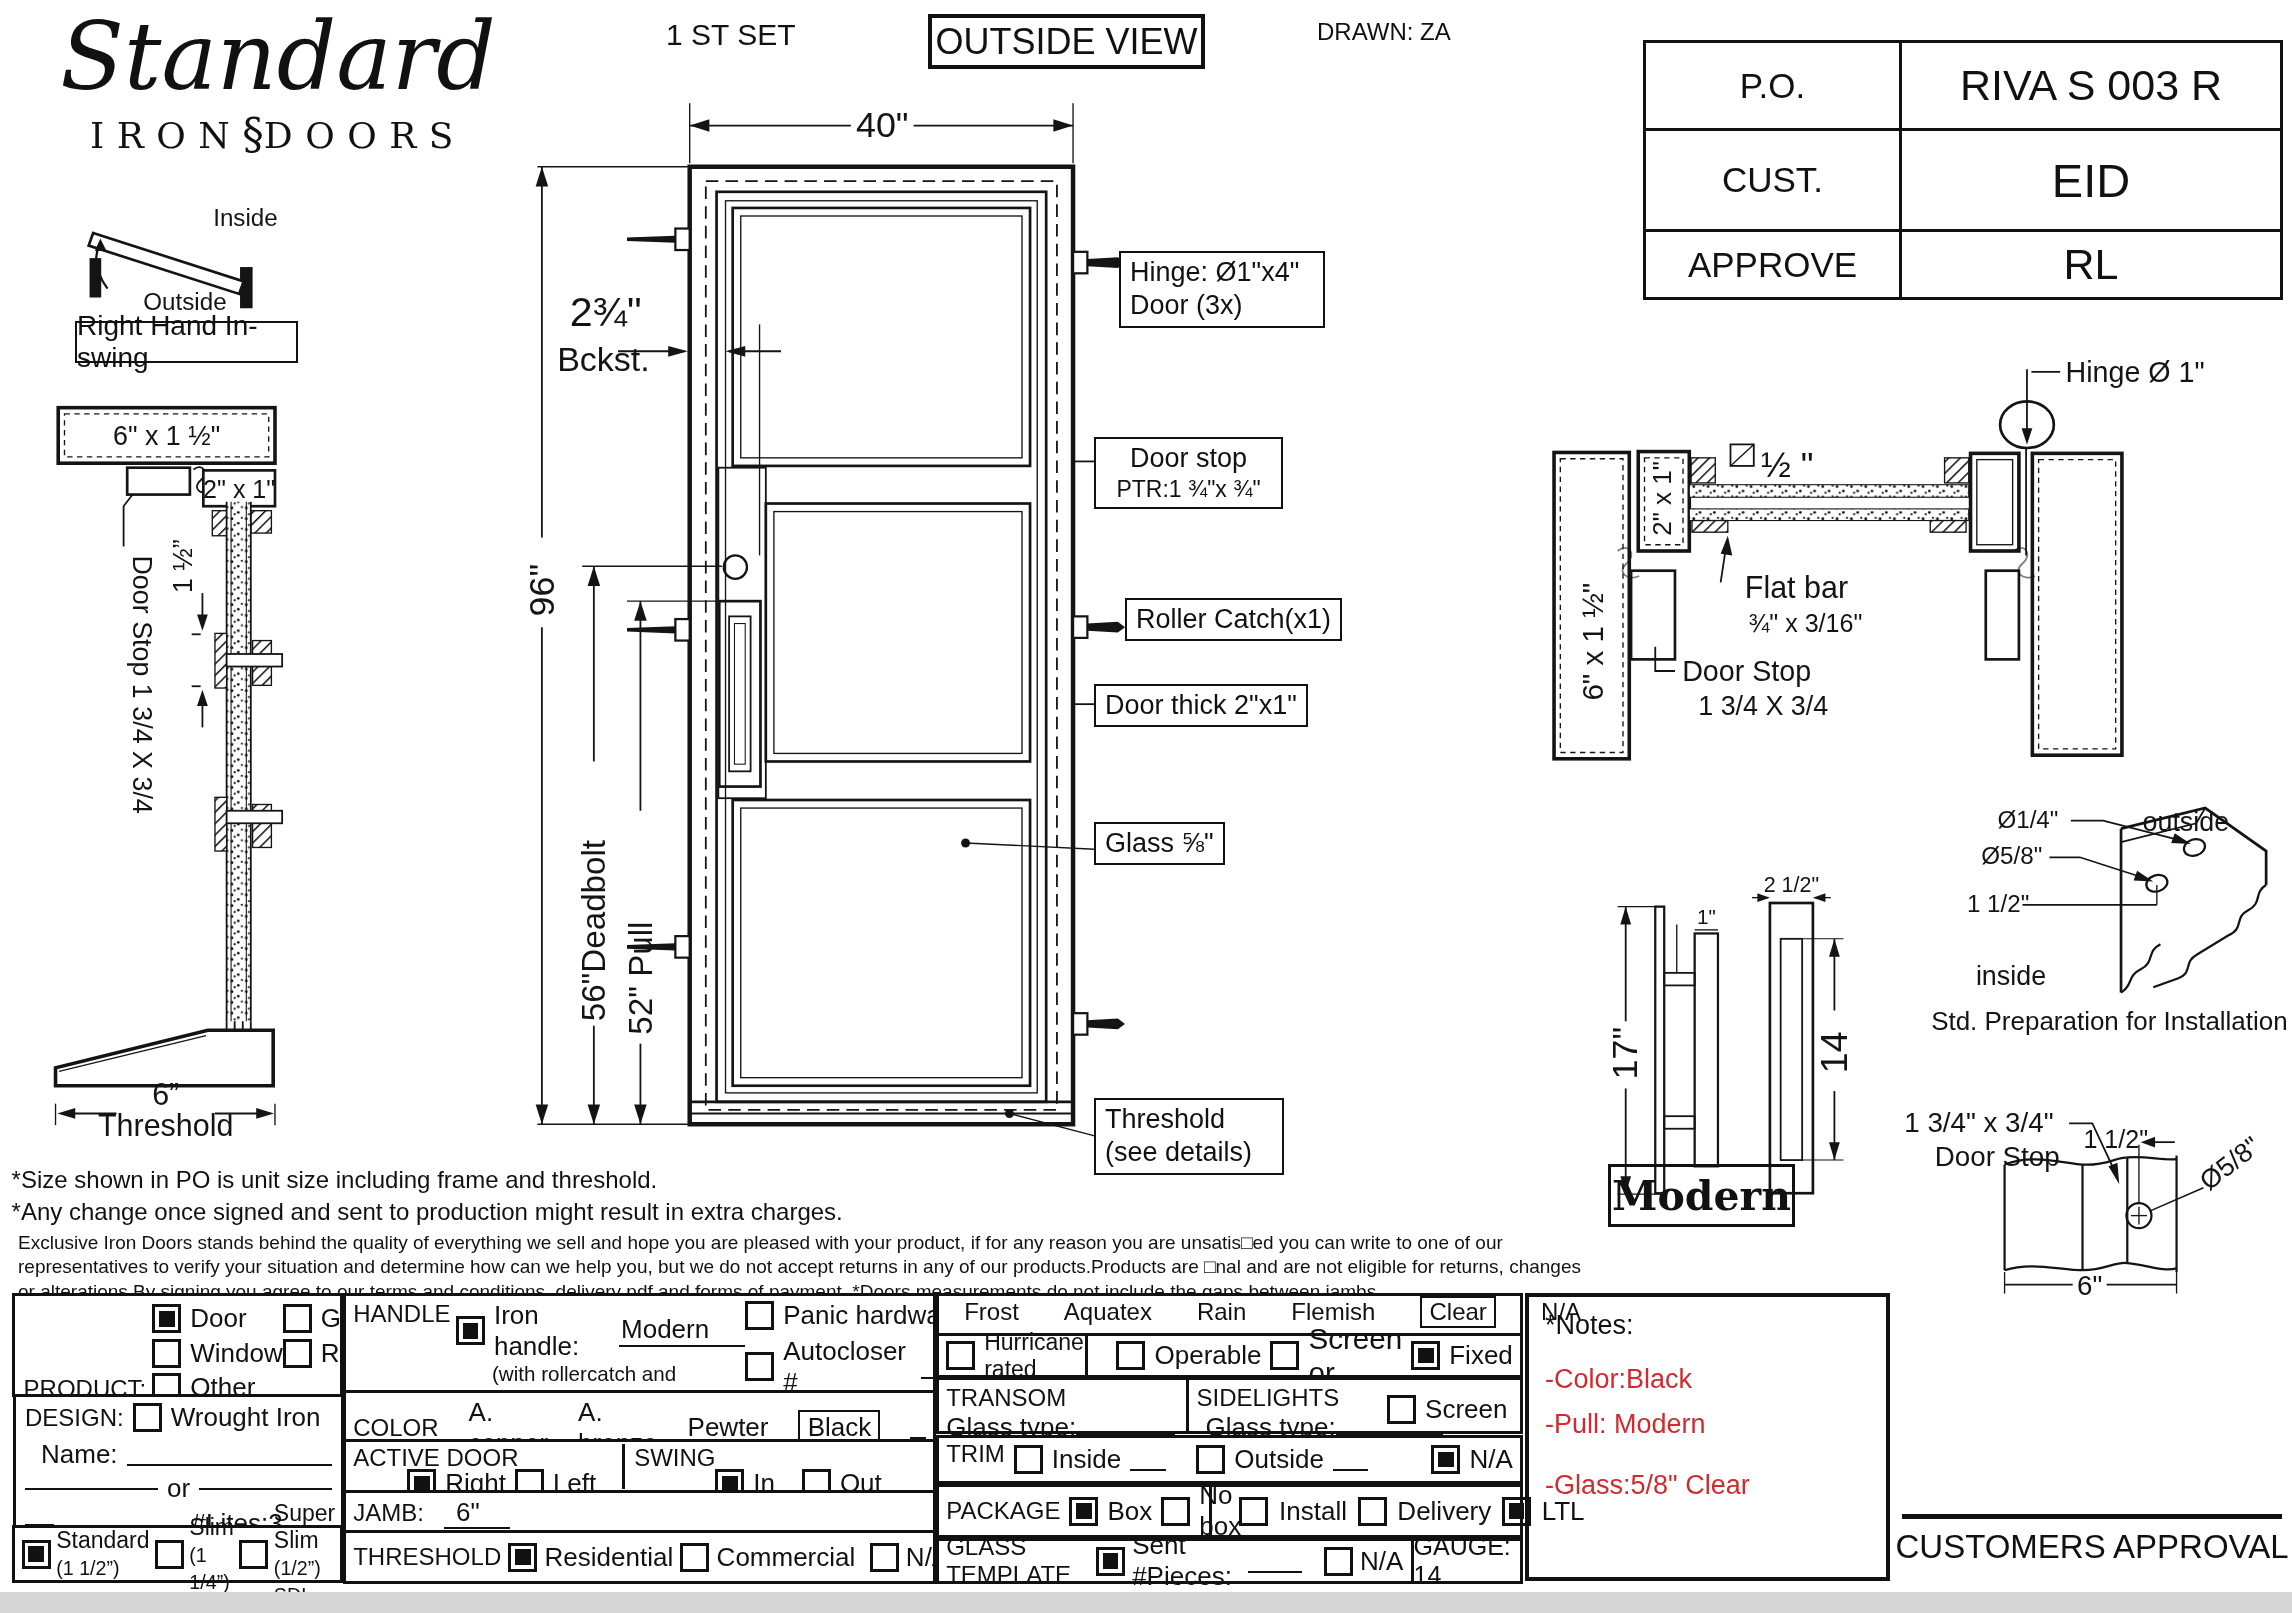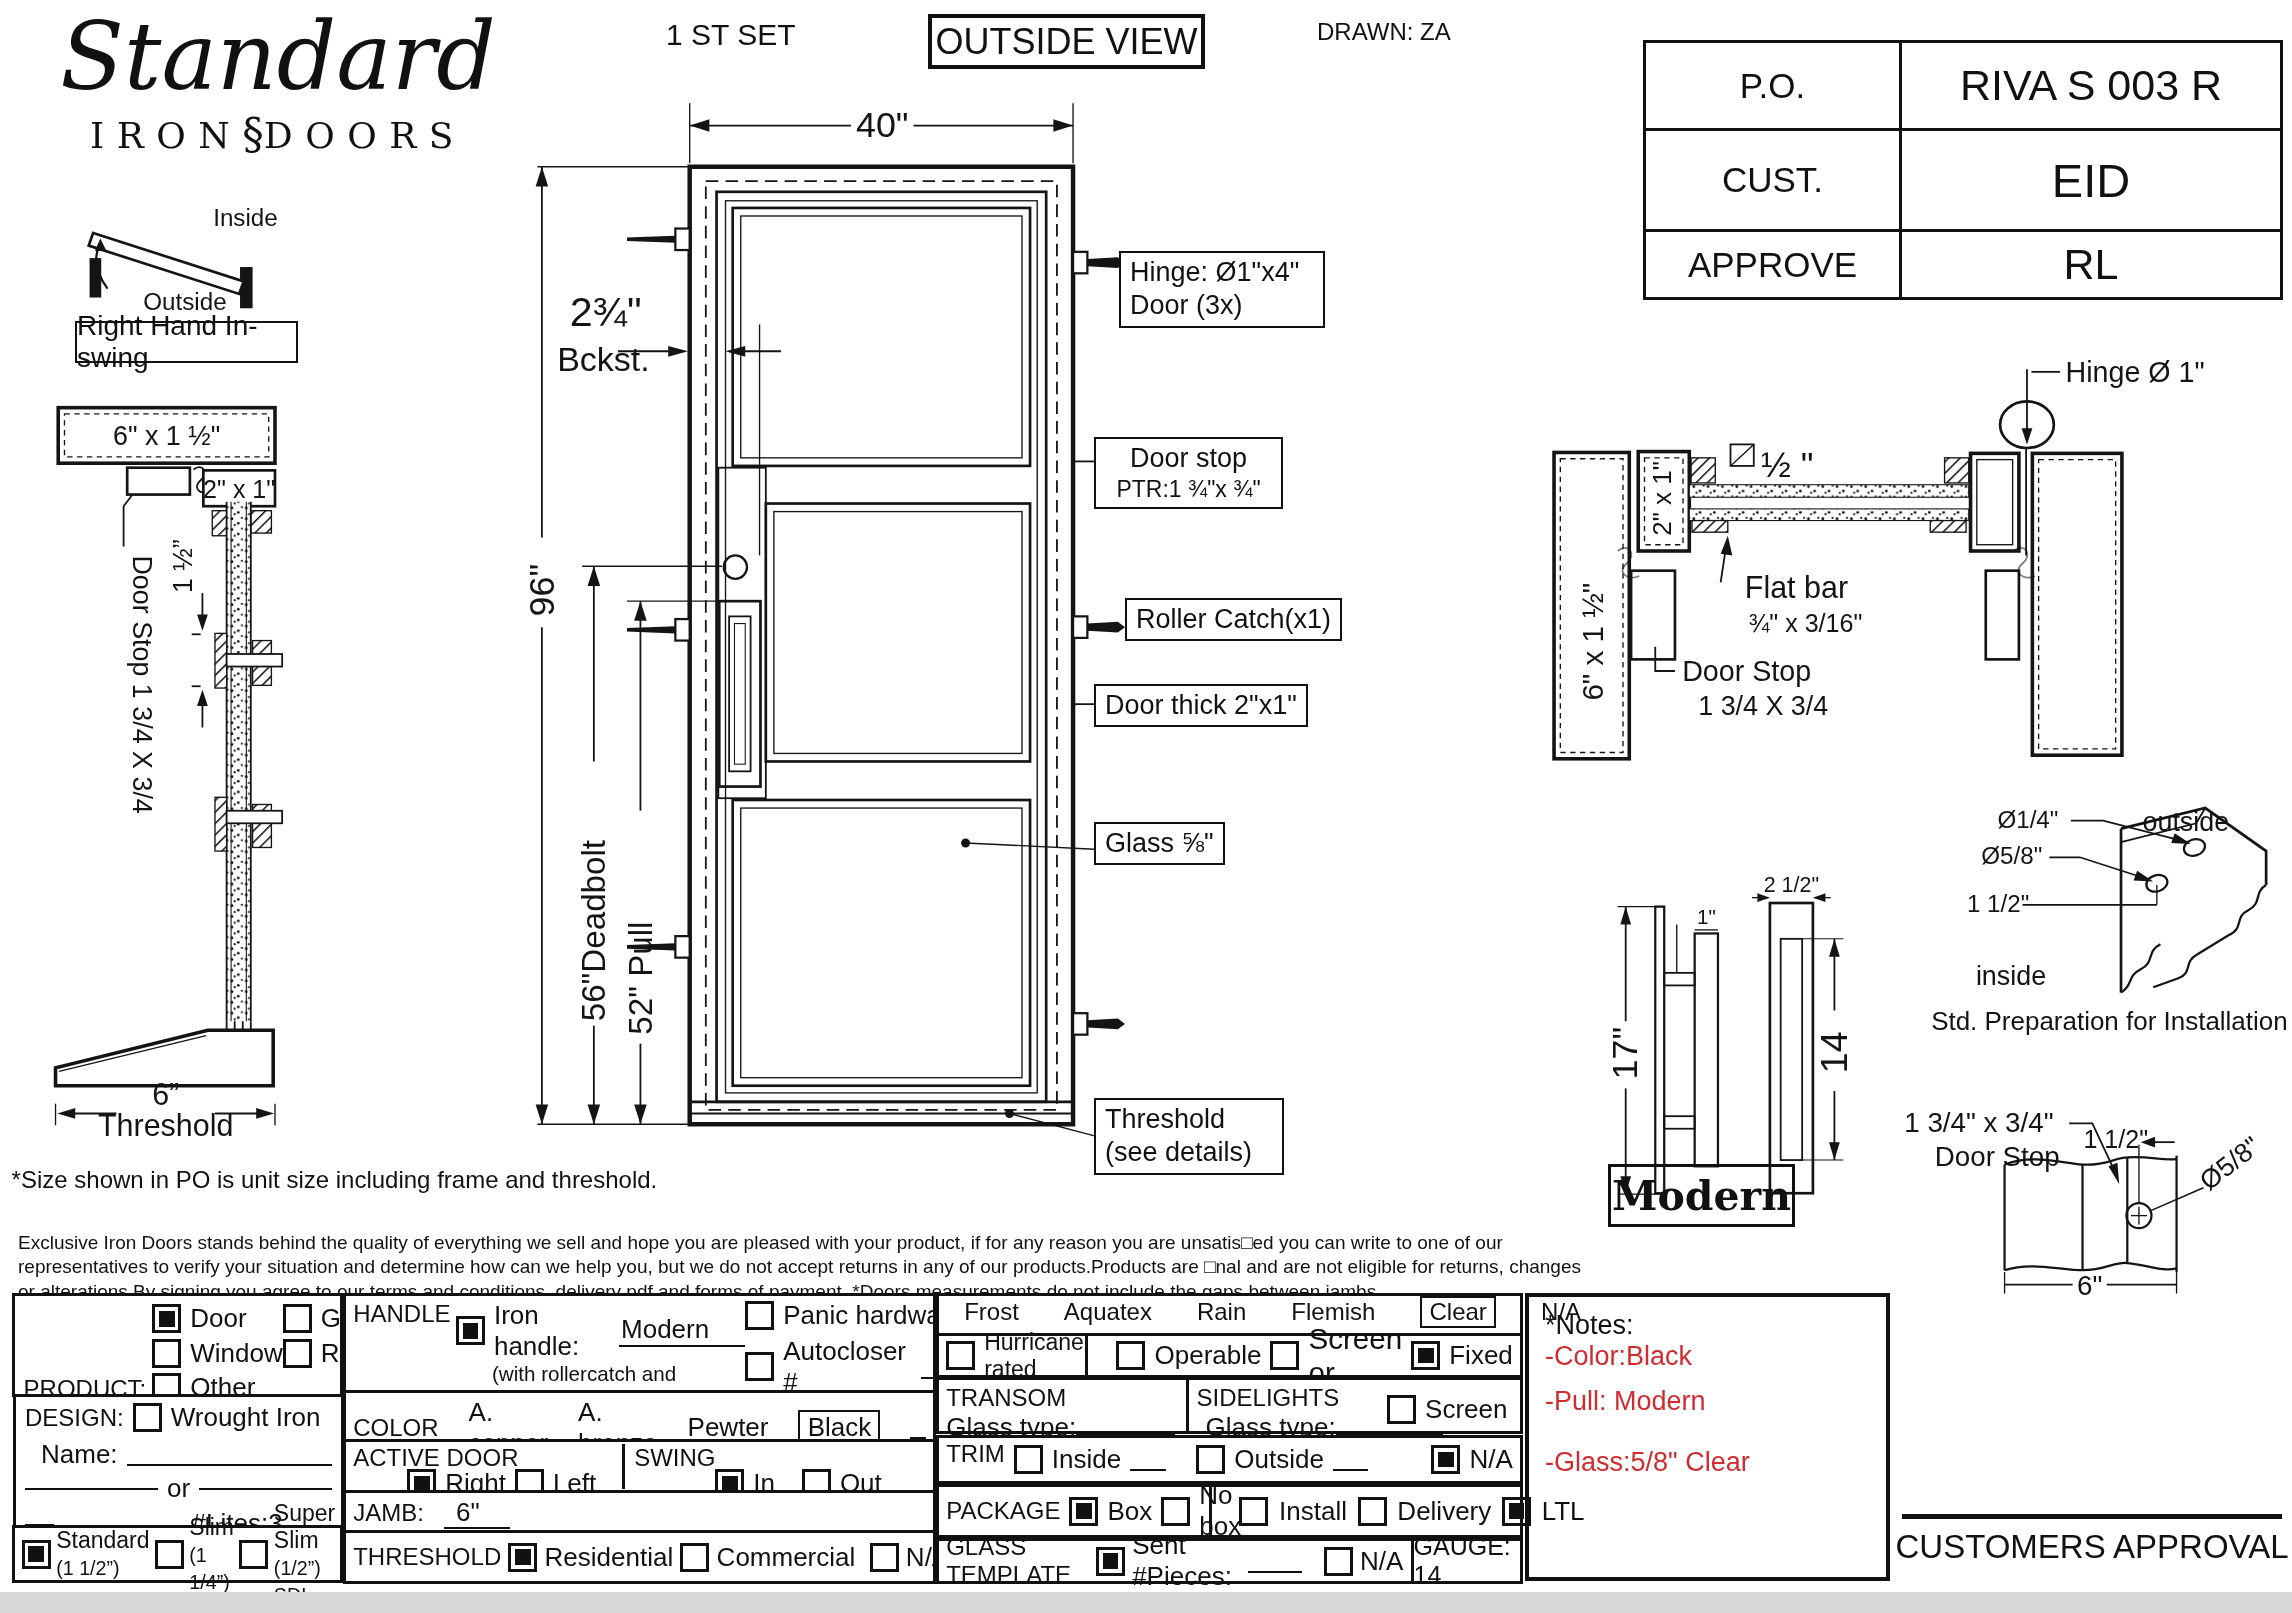--- a/index.html
+++ b/index.html
@@ -39,21 +39,21 @@
   .discp{left:18px;top:1231px;font-size:19px;line-height:1.28;}
   
   .cell{position:absolute;border:3.6px solid #111;background:#fff;box-sizing:border-box;font-size:26px;}
   .cell .sec{font-size:24px;}
   .cb{display:inline-block;width:23px;height:23px;border:3.6px solid #111;position:relative;vertical-align:middle;flex:none;}
   .cb.checked::after{content:"";position:absolute;left:3.6px;top:3.6px;right:3.6px;bottom:3.6px;background:#111;}
   .bl{display:inline-block;border-bottom:2.7px solid #111;height:21.5px;vertical-align:baseline;}
   .frow{display:flex;align-items:center;gap:9px;}
   .boxed{border:2.7px solid #111;padding:0px 7.2px;}
   .notes-box{left:1525px;top:1293px;width:365px;height:288px;border:4.5px solid #111;box-sizing:border-box;padding:12.5px 16px;font-size:27px;}
-  .notes-box .item{}
+  .notes-box .item{margin-top:23px;}
   .approve-line{left:1902px;top:1514px;width:380px;height:4.5px;background:#111;}
   .approve-txt{left:1893px;top:1528px;width:398px;text-align:center;font-size:33px;}
   .graybar{left:0;top:1592px;width:2293px;height:21.5px;background:#d7d7d7;}
 </style>
 </head>
 <body>
 
 <div class="page">
 
   <svg width="2293" height="1308" viewBox="0 0 2560 1460">
@@ -384,20 +384,21 @@
   <div class="co" style="left:1094px;top:684px;">Door thick 2"x1"</div>
   <div class="co" style="left:1094px;top:822px;">Glass ⅝"</div>
   <div class="co" style="left:1094px;top:1098px;width:168px;">
     <div>Threshold</div>
       <div>(see details)</div>
   </div>
 
   <div class="abs modern-box">Modern</div>
 
   <div class="abs disc1">*Size shown in PO is unit size including frame and threshold.</div>
+  <div class="abs disc2">*Any change once signed and sent to production might result in extra charges.</div>
   <div class="abs discp">
     <div>Exclusive Iron Doors stands behind the quality of everything we sell and hope you are pleased with your product, if for any reason you are unsatis□ed you can write to one of our</div>
       <div>representatives to verify your situation and determine how can we help you, but we do not accept returns in any of our products.Products are □nal and are not eligible for returns, changes</div>
       <div>or alterations.By signing you agree to our terms and conditions, delivery pdf and forms of payment. *Doors measurements do not include the gaps between jambs</div>
   </div>
 
   <div class="cell" style="left:11.6px;top:1293px;width:331px;height:104px;padding:7.2px 9px;">
     <div style="display:flex;gap:6px;align-items:flex-end;">
       <span class="sec">PRODUCT:</span>
       <div style="flex:1;display:grid;grid-template-columns:1fr 1fr;row-gap:3.6px;">

